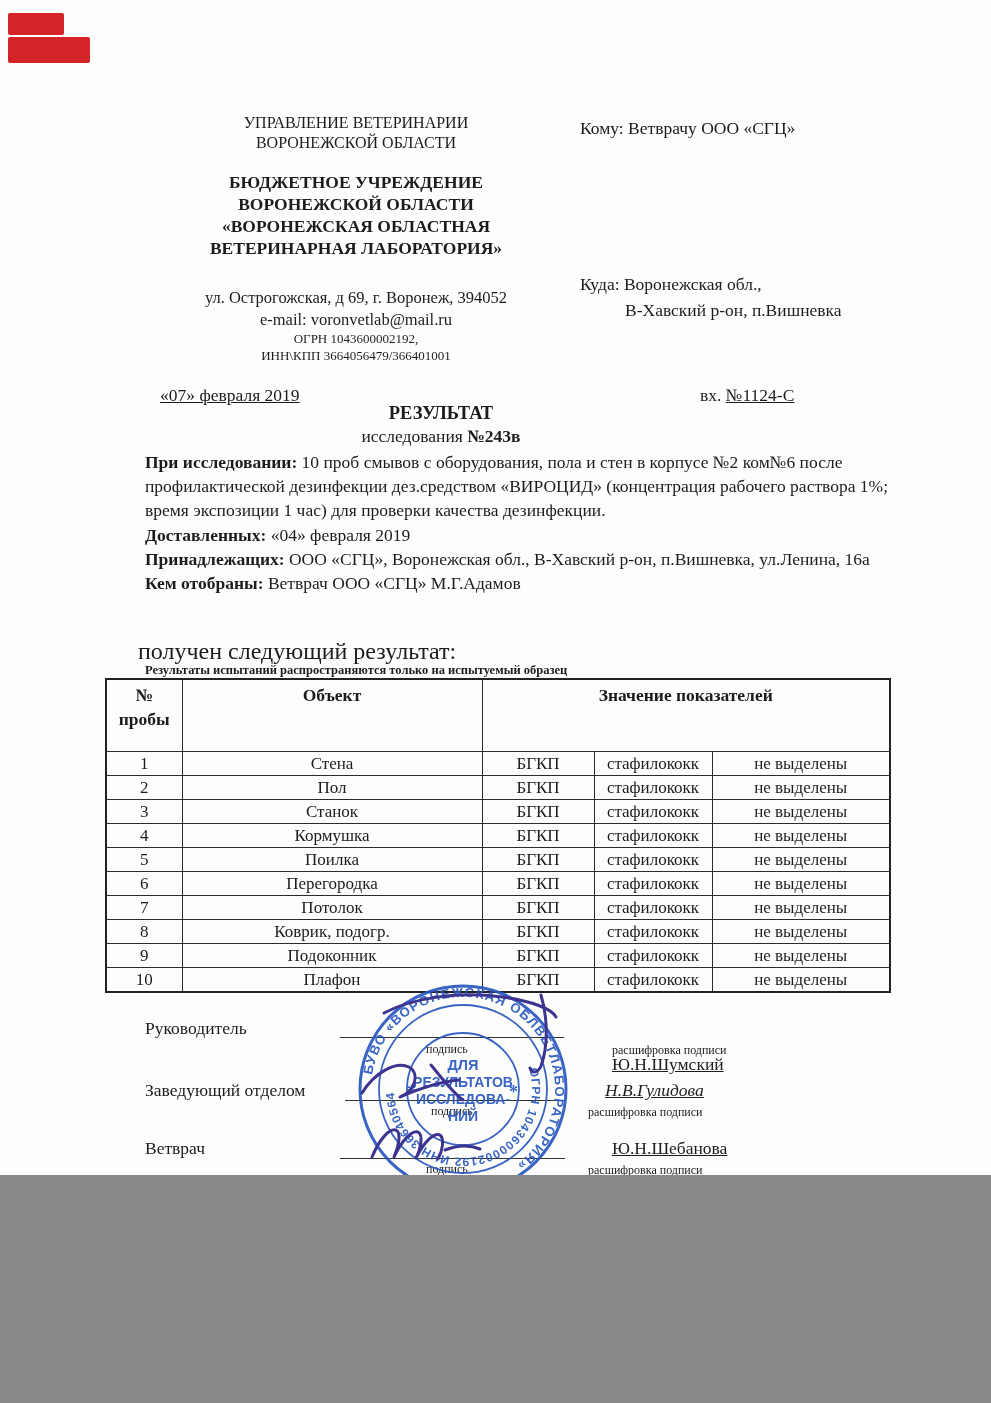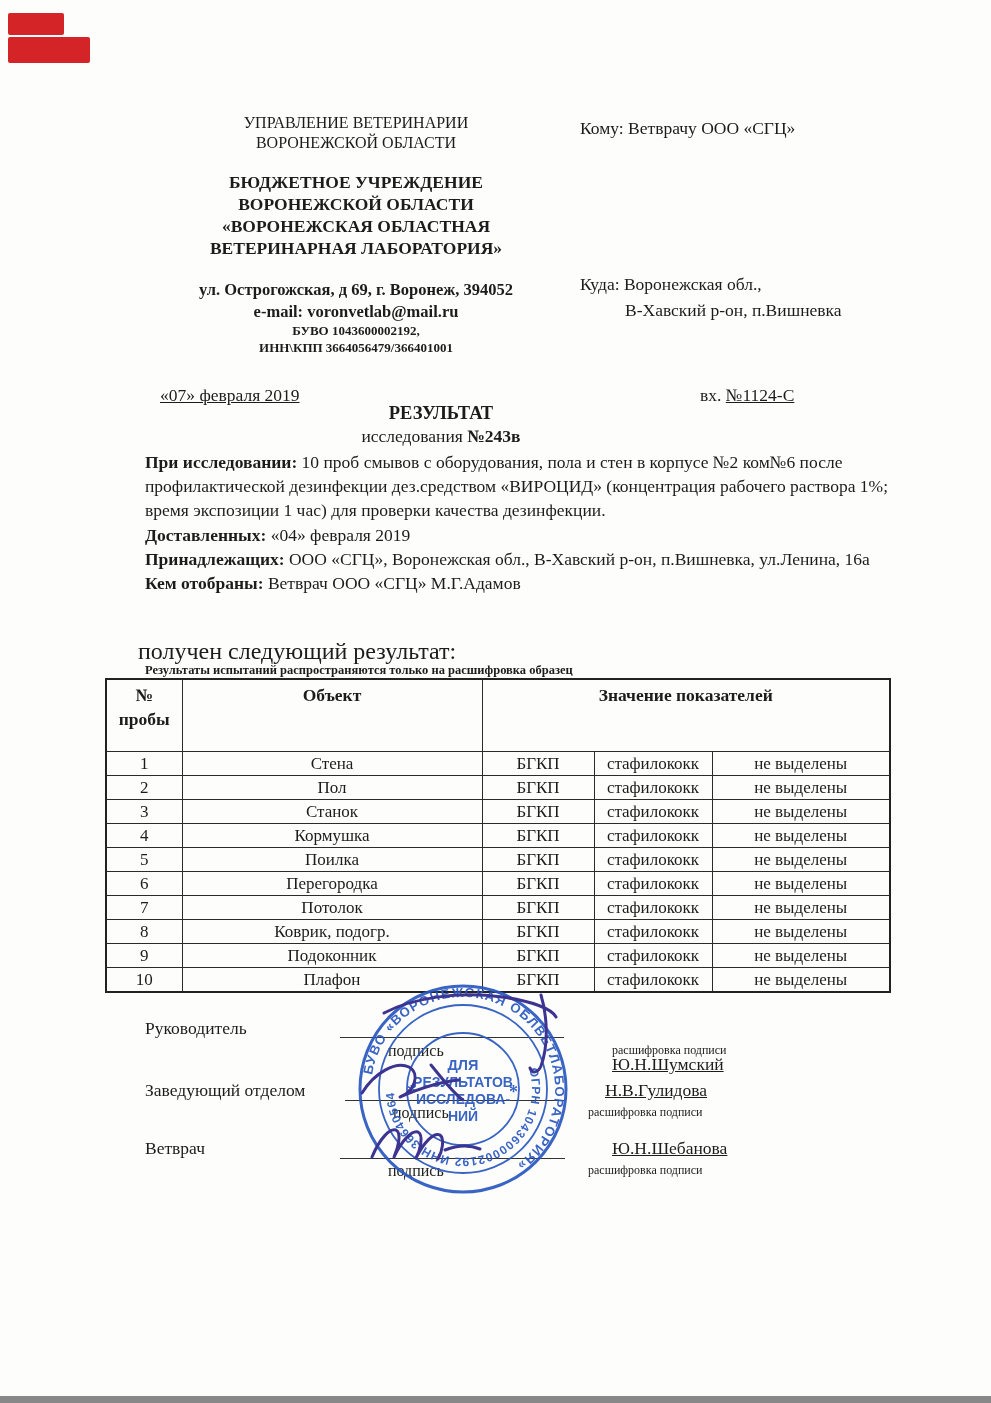--- a/index.html
+++ b/index.html
@@ -1,29 +1,29 @@
 <!DOCTYPE html>
 <html><head>
 <meta charset="utf-8">
 <style>
   html,body{margin:0;padding:0;background:#888;}
   .page{
-    position:relative;width:991px;height:1396px;margin:0 auto;
+    position:relative;width:991px;height:1175px;margin:0 auto;
     background:#fdfdfc;
     font-family:"Liberation Serif", serif;
     color:#1c1c1c;overflow:hidden;
   }
   .abs{position:absolute;}
   
   .red-mark{position:absolute;border-radius:2px;}
   
   .letterhead{left:160px;top:113px;width:392px;text-align:center;}
   .lh-authority{font-size:16px;line-height:20px;}
   .lh-org{margin-top:18px;font-weight:bold;font-size:17.5px;line-height:22px;}
-  .lh-contact{margin-top:20px;font-size:16.5px;line-height:22px;font-weight:bold;}
+  .lh-contact{margin-top:28px;font-size:16.5px;line-height:22px;}
   .lh-reg{font-size:13px;line-height:16.5px;}
   
   .to-line{left:580px;top:118px;font-size:17.5px;}
   .where-block{left:580px;top:272px;font-size:17.5px;line-height:25.5px;}
   .where-block .indent{padding-left:45px;}
   
   .date-line{left:160px;top:385px;font-size:17.5px;text-decoration:underline;}
   .reg-line{left:700px;top:385px;font-size:17.5px;}
   .reg-line .u{text-decoration:underline;}
   
@@ -40,21 +40,21 @@
   
   .results-table{left:105px;top:678px;}
   table{border-collapse:collapse;background:transparent;}
   th,td{border:1.7px solid #2b2b2b;padding:0 4px;}
   table{border:2.5px solid #222;}
   th{font-weight:bold;font-size:17.5px;vertical-align:top;padding-top:3px;height:68px;white-space:pre-line;line-height:24px;}
   td{font-size:17px;height:23px;text-align:center;line-height:21px;}
   
   .sig-role{font-size:17.5px;}
   .sig-line{position:absolute;height:0;border-bottom:1.6px solid #333;}
-  .sig-caption{position:absolute;font-size:16px;color:#222;}
+  .sig-caption{position:absolute;font-size:12px;color:#222;margin-left:38px;}
   .sig-name{position:absolute;font-size:17.5px;text-decoration:underline;}
   .sig-name-caption{position:absolute;font-size:12px;}
   .stamp-wrap{left:348px;top:980px;width:230px;height:218px;opacity:.92;}
   .ink{position:absolute;left:0;top:0;pointer-events:none;}
 </style>
 </head>
 <body>
 
 <div class="page">
 
@@ -68,21 +68,21 @@
     </div>
     <div class="lh-org">
       <div>БЮДЖЕТНОЕ УЧРЕЖДЕНИЕ</div>
       <div>ВОРОНЕЖСКОЙ ОБЛАСТИ</div>
       <div>«ВОРОНЕЖСКАЯ ОБЛАСТНАЯ</div>
       <div>ВЕТЕРИНАРНАЯ ЛАБОРАТОРИЯ»</div>
     </div>
     <div class="lh-contact">
       <div>ул. Острогожская, д 69, г. Воронеж, 394052</div>
       <div>e-mail: voronvetlab@mail.ru</div>
-      <div class="lh-reg">БУВО 1043600002192,</div>
+      <div class="lh-reg">ОГРН 1043600002192,</div>
       <div class="lh-reg">ИНН\КПП 3664056479/366401001</div>
     </div>
   </div>
 
   <div class="abs to-line">Кому: Ветврачу ООО «СГЦ»</div>
   <div class="abs where-block">
     <div>Куда: Воронежская обл.,</div>
     <div class="indent">В-Хавский р-он,  п.Вишневка</div>
   </div>
 
@@ -95,21 +95,21 @@
   </div>
 
   <div class="abs body-block">
     <p><span class="lbl">При исследовании:</span><span> 10 проб смывов с оборудования, пола и стен в корпусе №2 ком№6 после профилактической дезинфекции дез.средством  «ВИРОЦИД» (концентрация рабочего раствора 1%; время экспозиции 1 час) для проверки качества дезинфекции.</span></p>
     <p><span class="lbl">Доставленных:</span><span> «04» февраля 2019</span></p>
     <p><span class="lbl">Принадлежащих:</span><span> ООО «СГЦ», Воронежская обл., В-Хавский р-он,  п.Вишневка, ул.Ленина, 16а</span></p>
     <p><span class="lbl">Кем отобраны:</span><span> Ветврач ООО «СГЦ» М.Г.Адамов</span></p>
   </div>
 
   <div class="abs result-intro">получен следующий результат:</div>
-  <div class="abs disclaimer">Результаты испытаний распространяются только на расшифровка образец</div>
+  <div class="abs disclaimer">Результаты испытаний распространяются только на испытуемый образец</div>
 
   <div class="abs results-table">
     <table>
       <colgroup>
         <col style="width:76px">
           <col style="width:300px">
           <col style="width:112px">
           <col style="width:118px">
           <col style="width:178px">
       </colgroup>
@@ -198,21 +198,21 @@
 
   <div class="abs sig-role" style="left:145px;top:1018px;">Руководитель</div>
   <div class="sig-line" style="left:340px;top:1037px;width:224px;"></div>
   <div class="sig-caption" style="left:388px;top:1042px;">подпись</div>
   <div class="sig-name" style="left:612px;top:1018px;margin-top:36px;">Ю.Н.Шумский</div>
   <div class="sig-name-caption" style="left:612px;top:1043px;">расшифровка подписи</div>
 
   <div class="abs sig-role" style="left:145px;top:1080px;">Заведующий отделом</div>
   <div class="sig-line" style="left:345px;top:1100px;width:220px;"></div>
   <div class="sig-caption" style="left:393px;top:1104px;">подпись</div>
-  <div class="sig-name" style="left:605px;top:1080px;">Н.В.Гулидова</div>
+  <div class="sig-name" style="left:605px;top:1080px;font-style:italic;">Н.В.Гулидова</div>
   <div class="sig-name-caption" style="left:588px;top:1105px;">расшифровка подписи</div>
 
   <div class="abs sig-role" style="left:145px;top:1138px;">Ветврач</div>
   <div class="sig-line" style="left:340px;top:1158px;width:225px;"></div>
   <div class="sig-caption" style="left:388px;top:1162px;">подпись</div>
   <div class="sig-name" style="left:612px;top:1138px;">Ю.Н.Шебанова</div>
   <div class="sig-name-caption" style="left:588px;top:1163px;">расшифровка подписи</div>
 
   <svg class="abs stamp-wrap" viewBox="0 0 230 218" style="color: rgb(42, 88, 192);">
     <defs>

